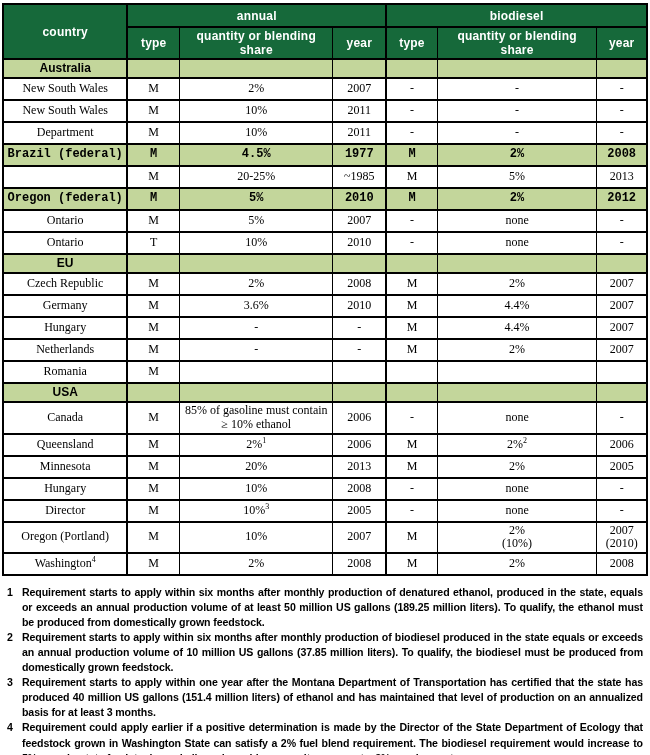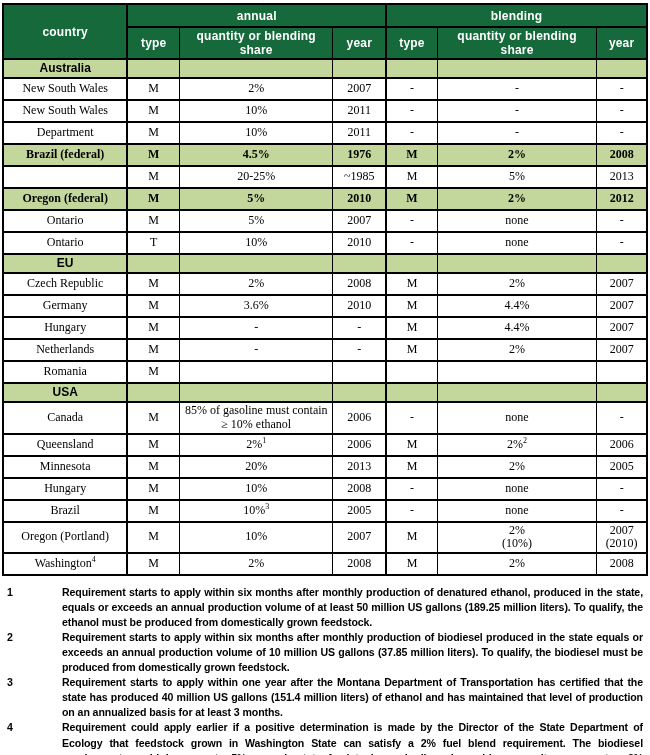--- a/index.html
+++ b/index.html
@@ -62,21 +62,21 @@
 
   tbody td { height: 22px; line-height: 1.15; }
   tbody tr.section td {
     background: var(--light-green);
     font-family: "Liberation Sans", sans-serif;
     font-weight: bold;
     height: 19px;
   }
   tbody tr.highlight td {
     background: var(--light-green);
-    font-family: Liberation Serif, serif;
+    font-family: Liberation Mono, monospace;
     font-weight: bold;
   }
   tbody td sup { font-size: 8px; line-height: 0; }
 
   .footnotes {
     margin: 9px 5px 0 5px;
     font-family: "Liberation Sans", sans-serif;
     font-size: 10.6px;
     line-height: 1.42;
     letter-spacing: -0.1px;
@@ -85,21 +85,20 @@
   .footnote .fn-num {
     flex: 0 0 15px;
     font-weight: bold;
     text-align: left;
   }
   .footnote .fn-text {
     flex: 1;
     text-align: justify;
     font-weight: bold;
     font-weight: 600;
-    margin-left: 40px;
   }
 </style>
 </head>
 <body>
 
 <div class="page">
 
   <table class="mandates">
     <colgroup>
       <col class="c-country">
@@ -107,21 +106,21 @@
         <col class="c-eqty">
         <col class="c-eyear">
       <col class="c-btype">
         <col class="c-bqty">
         <col class="c-byear">
     </colgroup>
     <thead>
       <tr class="h1">
         <th rowspan="2">country</th>
         <th colspan="3" class="g-sep">annual</th>
-        <th colspan="3" class="g-sep">blending</th>
+        <th colspan="3" class="g-sep">biodiesel</th>
       </tr>
       <tr class="h2">
         <th class="g-sep">type</th>
         <th>quantity or blending share</th>
         <th>year</th>
         <th class="g-sep">type</th>
         <th>quantity or blending share</th>
         <th>year</th>
       </tr>
     </thead>
@@ -159,21 +158,21 @@
           <td>10%</td>
           <td>2011</td>
           <td class="g-sep">-</td>
           <td>-</td>
           <td>-</td>
         </tr>
         <tr class="highlight">
           <td>Brazil (federal)</td>
           <td class="g-sep">M</td>
           <td>4.5%</td>
-          <td>1976</td>
+          <td>1977</td>
           <td class="g-sep">M</td>
           <td>2%</td>
           <td>2008</td>
         </tr>
         <tr>
           <td></td>
           <td class="g-sep">M</td>
           <td>20-25%</td>
           <td>~1985</td>
           <td class="g-sep">M</td>
@@ -300,21 +299,21 @@
         <tr>
           <td>Hungary</td>
           <td class="g-sep">M</td>
           <td>10%</td>
           <td>2008</td>
           <td class="g-sep">-</td>
           <td>none</td>
           <td>-</td>
         </tr>
         <tr>
-          <td>Brazil</td>
+          <td>Director</td>
           <td class="g-sep">M</td>
           <td>10%<sup>3</sup></td>
           <td>2005</td>
           <td class="g-sep">-</td>
           <td>none</td>
           <td>-</td>
         </tr>
         <tr>
           <td>Oregon (Portland)</td>
           <td class="g-sep">M</td>

